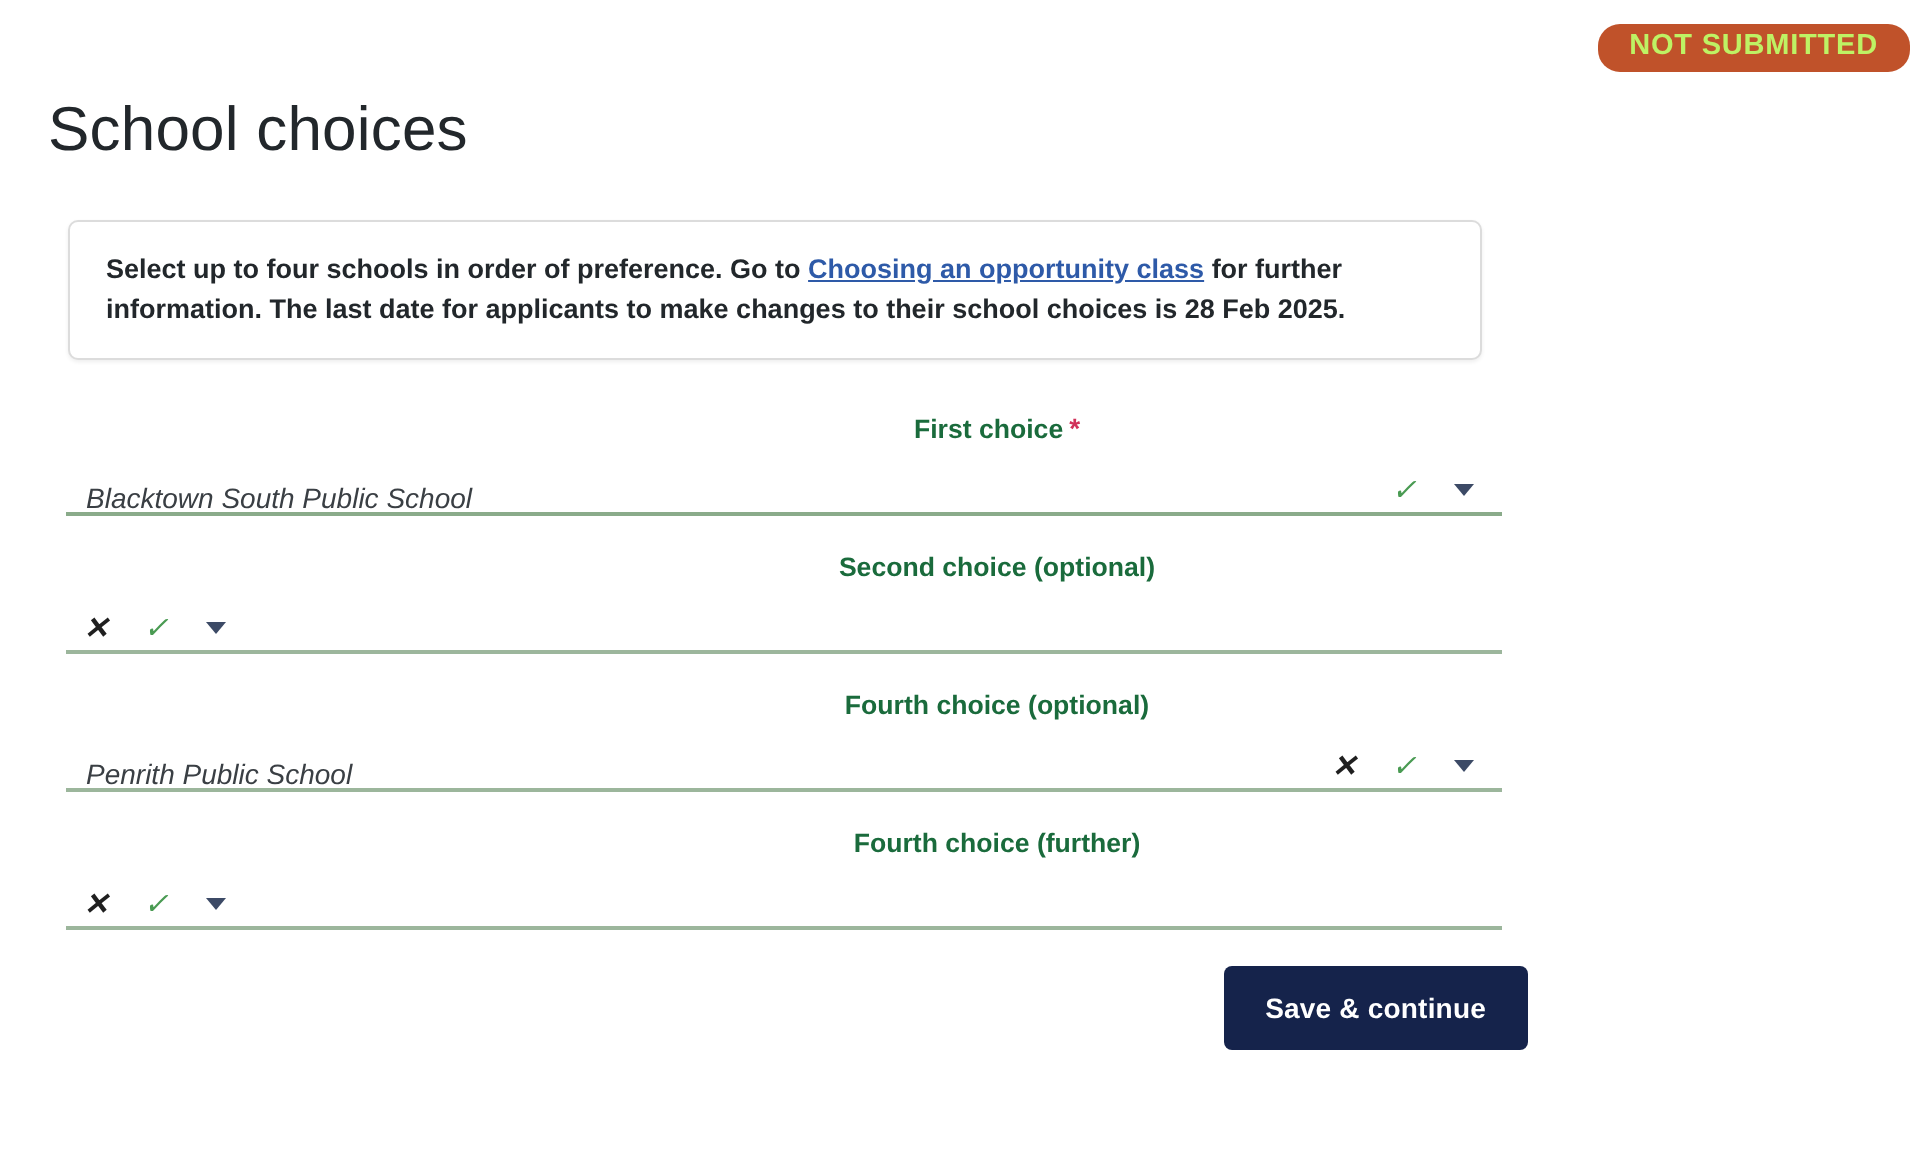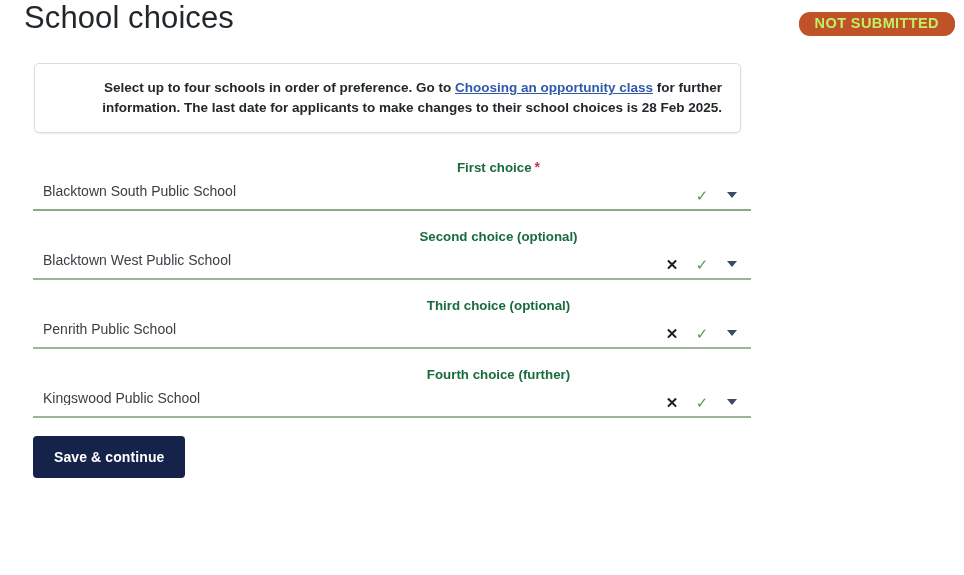--- a/index.html
+++ b/index.html
@@ -40,20 +40,21 @@
     padding: 0 0 0 24px;
     box-sizing: border-box;
     width: 964px;
   }
 
   .page-title {
     font-size: 31px;
     font-weight: normal;
     color: #22272b;
     margin: 0;
+    padding-top: 47px;
     letter-spacing: 0.1px;
   }
 
   
   .info-box {
     margin-top: 27px;
     margin-left: 10px;
     width: 707px;
     box-sizing: border-box;
     border: 1px solid #dcdcdc;
@@ -61,21 +62,20 @@
     background: #ffffff;
     box-shadow: 0 1px 2px rgba(0,0,0,0.07);
     padding: 14px 18px 15px 18px;
   }
   .info-text {
     font-size: 13.5px;
     font-weight: bold;
     line-height: 19.5px;
     color: #22272b;
     margin: 0;
-    text-align: right;
   }
   .info-link {
     color: #2e5aa8;
     text-decoration: underline;
     font-weight: bold;
     cursor: pointer;
   }
 
   
   .form {
@@ -99,22 +99,23 @@
     font-size: 14px;
     margin-left: 3px;
   }
 
   .select-row {
     position: relative;
     width: 718px;
     height: 27px;
     border-bottom: 2px solid #9cb69c;
     display: flex;
-    align-items: flex-start;
+    align-items: flex-end;
     box-sizing: border-box;
+    font-style: italic;
   }
   .select-row.thick {
     border-bottom: 2px solid #8aab8a;
   }
   .select-value {
     flex: 1 1 auto;
     font-size: 14px;
     color: #3a3f44;
     padding-left: 10px;
     white-space: nowrap;
@@ -167,21 +168,21 @@
     font-size: 11.5px;
     color: #6b7076;
     margin: 6px 0 0 2px;
   }
 
   
   .actions {
     margin-top: 12px;
     width: 731px;
     display: flex;
-    justify-content: flex-start;
+    justify-content: flex-end;
   }
   .btn-primary {
     background: #15234b;
     color: #ffffff;
     font-size: 14px;
     font-weight: bold;
     border: none;
     border-radius: 4px;
     padding: 13px 21px;
     cursor: pointer;
@@ -218,57 +219,55 @@
           <span class="icon-btn">
               <span class="icon-caret"></span>
             </span>
         </div>
       </div>
     </div>
 
     <div class="field-group">
       <label class="field-label">Second choice (optional)</label>
       <div class="select-row">
-        <div class="select-value">Blacktown West Public School</div>
         <div class="select-icons">
           <span class="icon-btn">
               <span class="icon-clear">✕</span>
             </span>
           <span class="icon-btn">
               <span class="icon-check">✓</span>
             </span>
           <span class="icon-btn">
               <span class="icon-caret"></span>
             </span>
         </div>
       </div>
     </div>
 
     <div class="field-group">
-      <label class="field-label">Third choice (optional)</label>
+      <label class="field-label">Fourth choice (optional)</label>
       <div class="select-row">
         <div class="select-value">Penrith Public School</div>
         <div class="select-icons">
           <span class="icon-btn">
               <span class="icon-clear">✕</span>
             </span>
           <span class="icon-btn">
               <span class="icon-check">✓</span>
             </span>
           <span class="icon-btn">
               <span class="icon-caret"></span>
             </span>
         </div>
       </div>
     </div>
 
     <div class="field-group">
       <label class="field-label">Fourth choice (further)</label>
       <div class="select-row">
-        <div class="select-value">Kingswood Public School</div>
         <div class="select-icons">
           <span class="icon-btn">
               <span class="icon-clear">✕</span>
             </span>
           <span class="icon-btn">
               <span class="icon-check">✓</span>
             </span>
           <span class="icon-btn">
               <span class="icon-caret"></span>
             </span>

